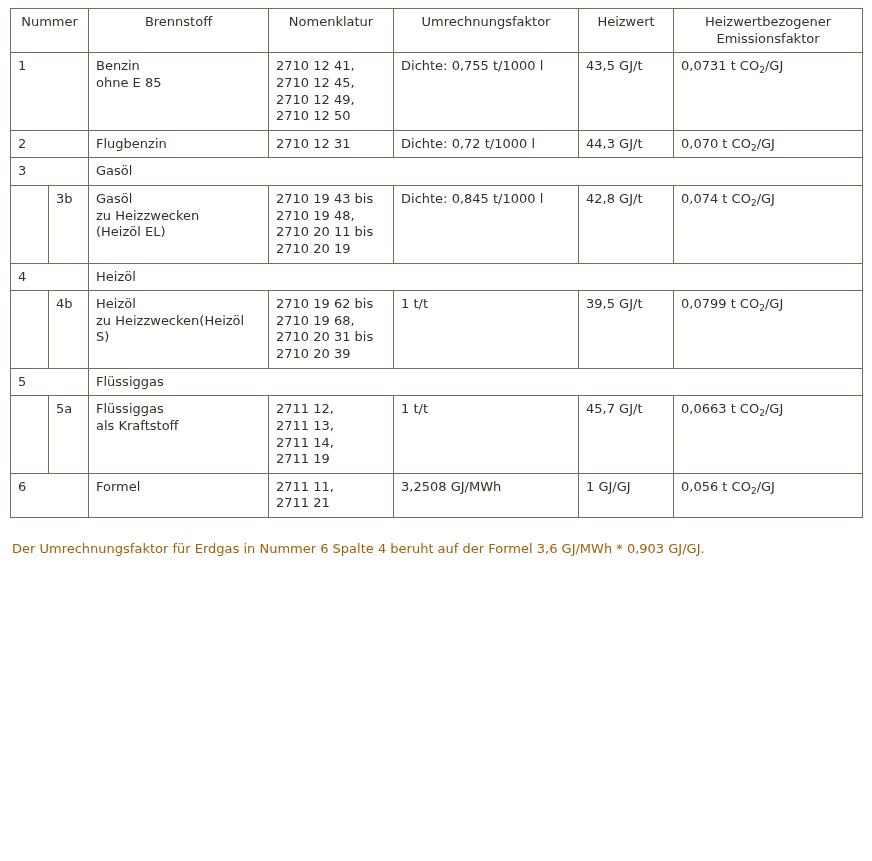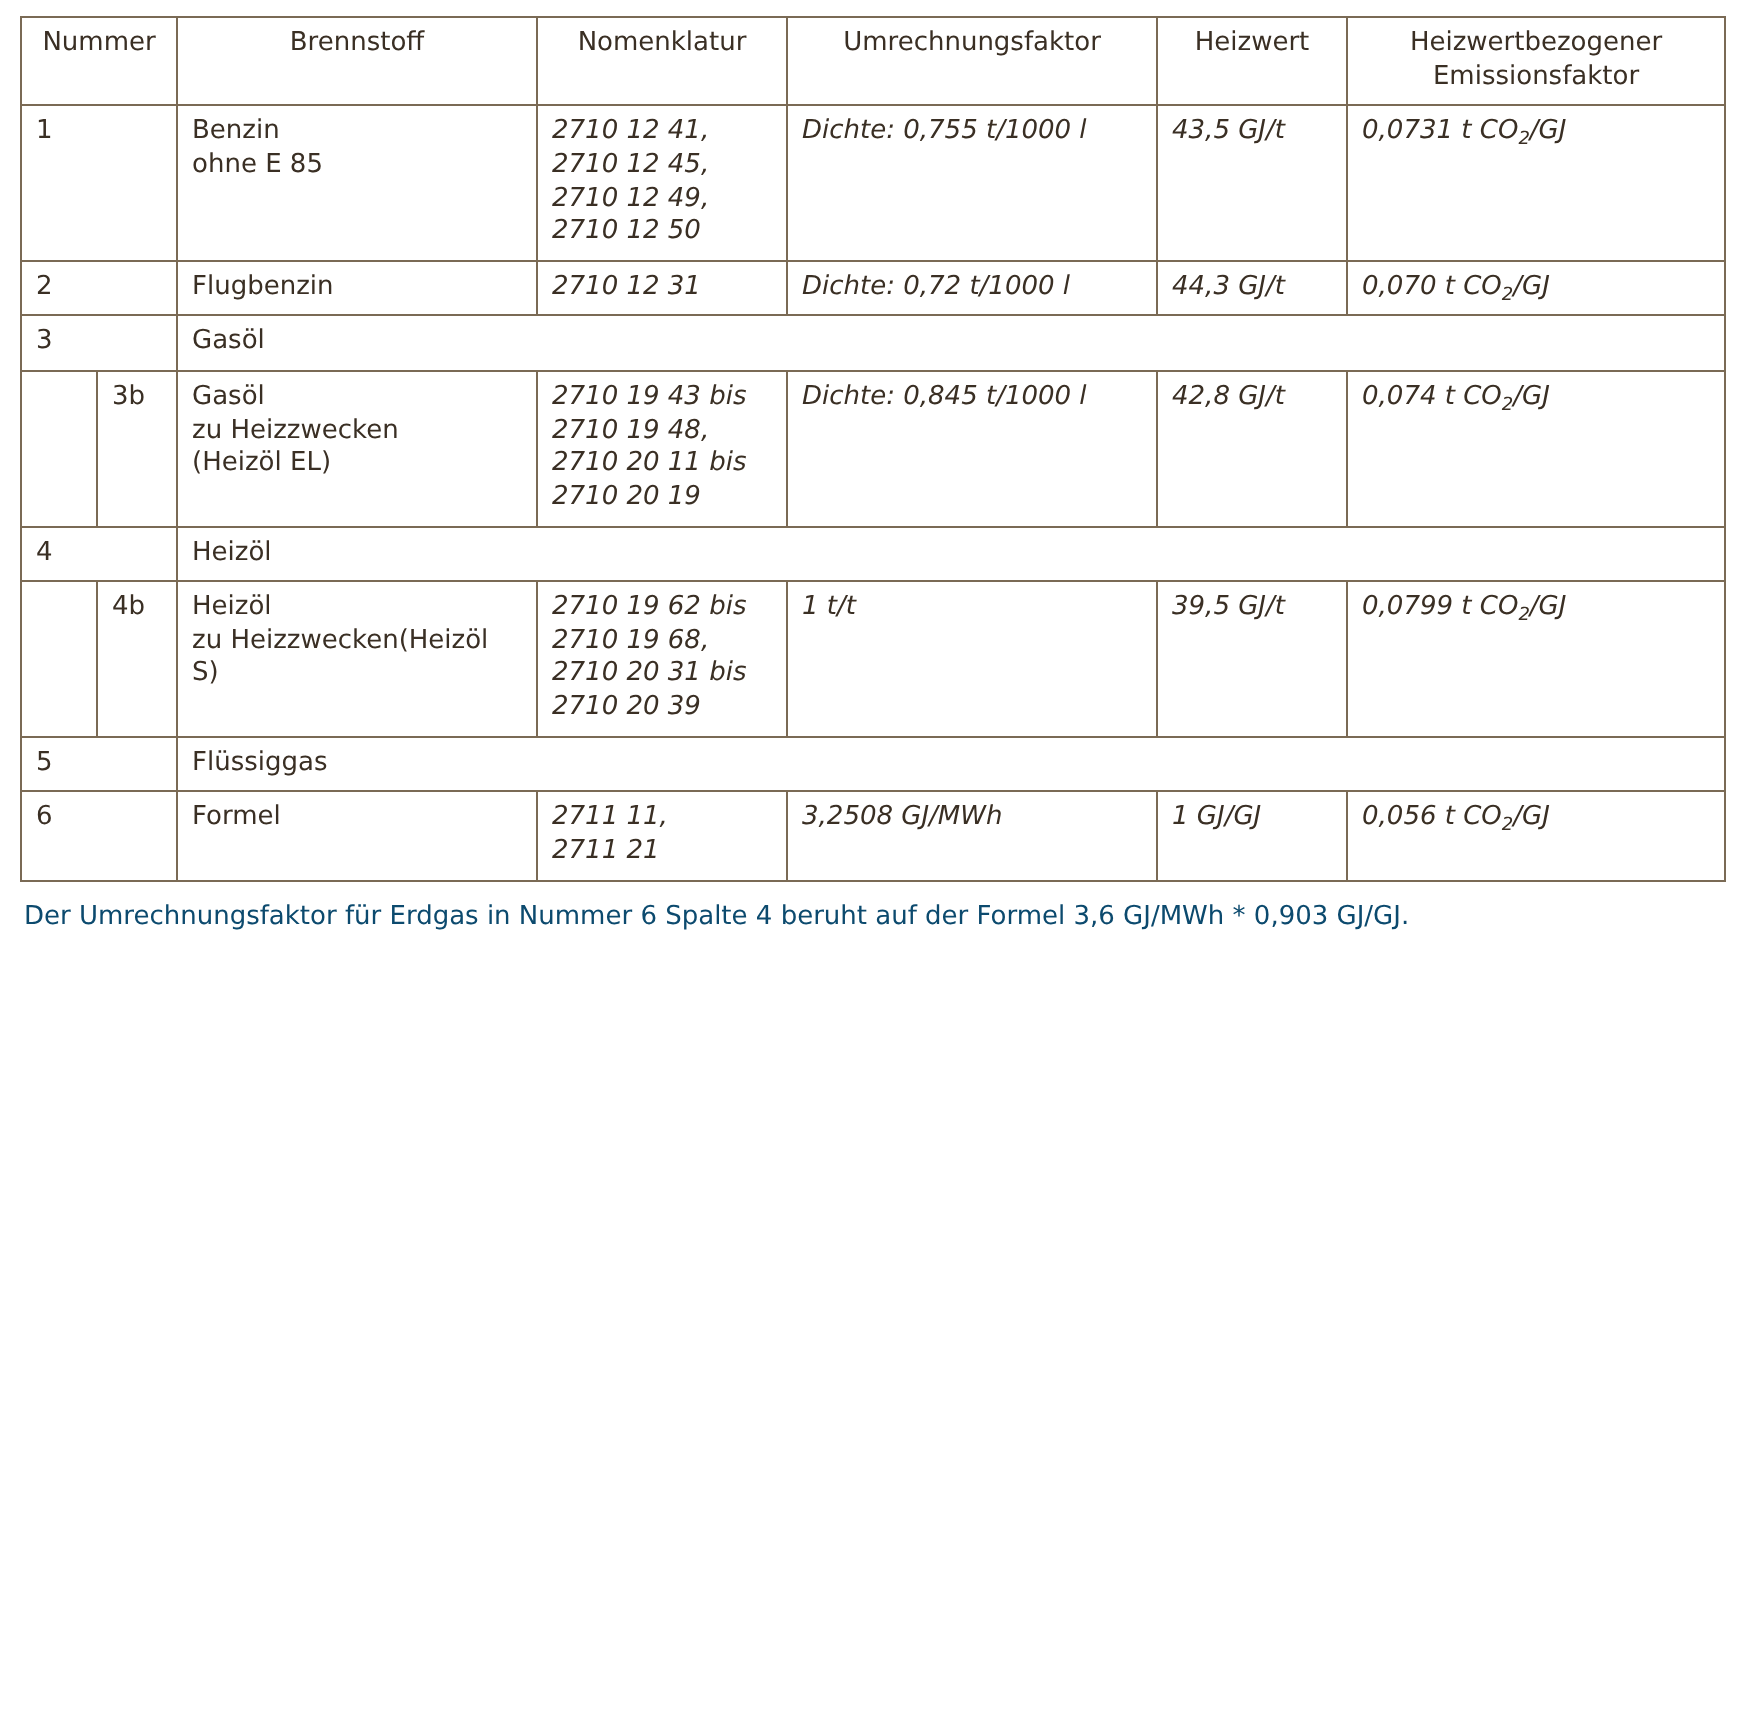--- a/index.html
+++ b/index.html
@@ -46,28 +46,28 @@
   col.c-num   { width: 38px; }
   col.c-sub   { width: 40px; }
   col.c-fuel  { width: 180px; }
   col.c-nom   { width: 125px; }
   col.c-umr   { width: 185px; }
   col.c-heiz  { width: 95px; }
   col.c-emis  { width: 189px; }
 
   .cell-num { text-align: left; }
   .cell-sub { text-align: left; }
-  .nowrap { white-space: nowrap; font-style: italic; }
+  .nowrap { white-space: nowrap; }
   .pre { white-space: pre-line; }
   .group-label { }
   .footnote {
-    margin-top: 10px;
+    margin-top: 23px;
     font-size: 13px;
     line-height: 1.3;
-    color: #0c4a6e;
+    color: #a16207;
     padding-left: 2px;
   }
   sub {
     font-size: 9px;
     vertical-align: baseline;
     position: relative;
     top: 3px;
   }
   .sub-wrap { white-space: nowrap; }
 </style>
@@ -163,20 +163,33 @@
         <td class="nowrap">1 t/t</td>
         <td class="nowrap">39,5 GJ/t</td>
         <td class="nowrap"><span class="sub-wrap"><span>0,0799 t CO</span><sub>2</sub><span>/GJ</span></span></td>
       </tr>
 
       <tr>
         <td colspan="2" class="cell-num">5</td>
         <td colspan="5" class="group-label">Flüssiggas</td>
       </tr>
 
+      <tr>
+        <td class="cell-num"></td>
+        <td class="cell-sub">5a</td>
+        <td class="pre">Flüssiggas
+als Kraftstoff</td>
+        <td class="pre nowrap">2711 12,
+2711 13,
+2711 14,
+2711 19</td>
+        <td class="nowrap">1 t/t</td>
+        <td class="nowrap">45,7 GJ/t</td>
+        <td class="nowrap"><span class="sub-wrap"><span>0,0663 t CO</span><sub>2</sub><span>/GJ</span></span></td>
+      </tr>
 
 
       <tr>
         <td colspan="2" class="cell-num">6</td>
         <td class="pre">Formel</td>
         <td class="pre nowrap">2711 11,
 2711 21</td>
         <td class="nowrap">3,2508 GJ/MWh</td>
         <td class="nowrap">1 GJ/GJ</td>
         <td class="nowrap"><span class="sub-wrap"><span>0,056 t CO</span><sub>2</sub><span>/GJ</span></span></td>

